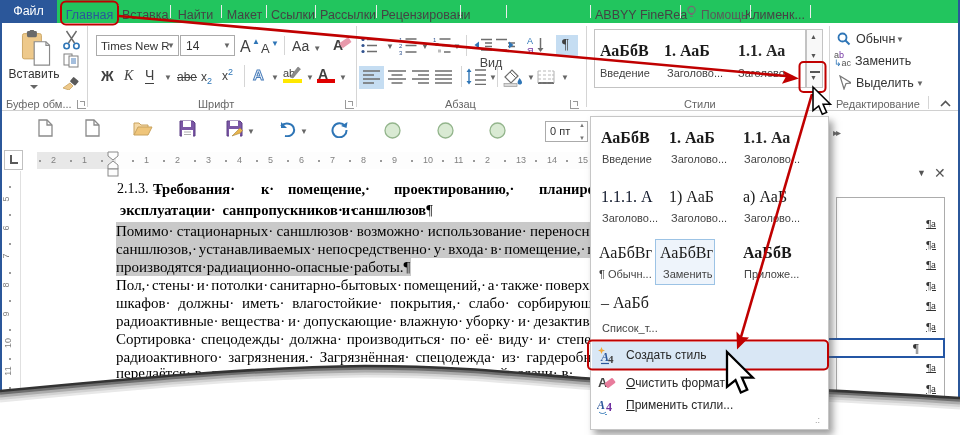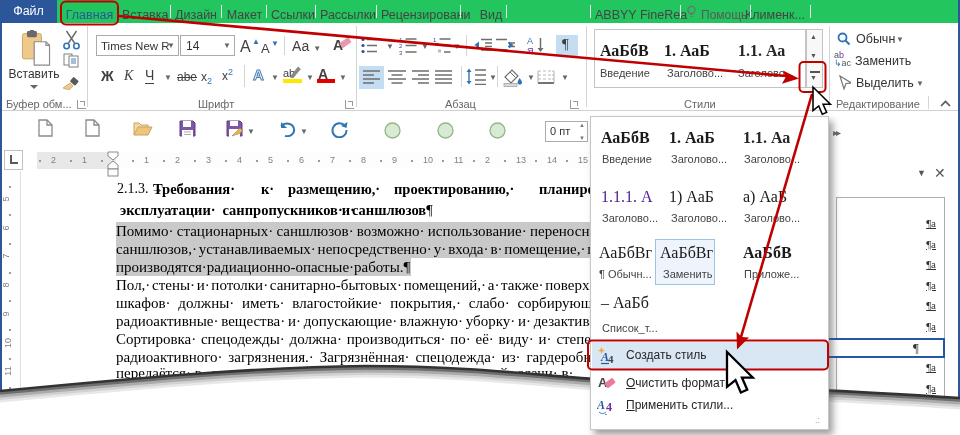--- a/index.html
+++ b/index.html
@@ -25,26 +25,26 @@
 .plab{position:absolute;font-size:11px;color:#444;}
 .mtext{position:absolute;font-size:12px;color:#262626;}
 .hw{font-size:14.5px;font-weight:bold;white-space:nowrap;line-height:16px;}
 </style></head>
 <body>
 <div id="page">
   <div id="tabbar" class="abs" style="left:0;top:0;width:960px;height:23px;background:#22c55e;">
     <div class="abs" style="left:0;top:0;width:57px;height:23px;background:#2b579a;color:#fff;font-size:12.5px;text-align:center;line-height:23px;">Файл</div>
     <div class="abs tabt" style="left:62px;width:55px;color:#2b579a;">Главная</div>
     <div class="abs tabt" style="left:122px;width:44px;">Вставка</div>
-    <div class="abs tabt" style="left:175px;width:41px;">Дизайн</div>
+    <div class="abs tabt" style="left:175px;width:41px;">Найти</div>
     <div class="abs tabt" style="left:226px;width:37px;">Макет</div>
     <div class="abs tabt" style="left:271px;width:40px;">Ссылки</div>
     <div class="abs tabt" style="left:320px;width:52px;">Рассылки</div>
     <div class="abs tabt" style="left:381px;width:74px;">Рецензировани</div>
-    <div class="abs tabt" style="left:479px;width:24px;">Вид</div>
+    <div class="abs tabt" style="left:479px;width:24px;margin-top:48px;">Вид</div>
     <div class="abs tabt" style="left:595px;width:80px;">ABBYY FineRea</div>
     <div class="abs tabt" style="left:701px;width:30px;color:#595959;font-size:12px;">Помощь</div>
     <svg class="abs" style="left:686px;top:5px;" width="11" height="14" viewBox="0 0 11 14">
         <circle cx="5.5" cy="5" r="3.6" fill="none" stroke="#707070" stroke-width="1.2"></circle>
         <path d="M4 9.5h3M4.4 11.5h2.2" stroke="#707070" stroke-width="1.1" fill="none"></path>
       </svg>
     <div class="abs tabt" style="left:745px;width:56px;">Клименк...</div>
     <div class="tsep" style="left:118px;"></div>
       <div class="tsep" style="left:170px;"></div>
     <div class="tsep" style="left:221px;"></div>
@@ -357,21 +357,21 @@
     </div>
     <div class="abs" style="left:20px;top:171px;width:1px;height:250px;background:#e0e0e0;"></div>
   </div>
   <div class="abs" style="left:116px;top:222px;width:496px;height:36px;background:#c9c9c9;"></div>
   <div class="abs" style="left:116px;top:258px;width:295px;height:18px;background:#c9c9c9;"></div>
   <div id="doc" class="serif" style="position:absolute;color:#000;">
     <div class="abs serif hw" style="left:117px;top:179.5px;font-weight:normal;font-size:14px;">2.1.3.</div>
     <div class="abs serif hw" style="left:151px;top:180px;font-weight:normal;font-size:12.5px;color:#222;">→</div>
     <div class="abs serif hw" style="left:153px;top:179.5px;">Требования·</div>
     <div class="abs serif hw" style="left:261px;top:179.5px;">к·</div>
-    <div class="abs serif hw" style="left:288px;top:179.5px;">размещению,·</div>
+    <div class="abs serif hw" style="left:288px;top:179.5px;">помещение,·</div>
     <div class="abs serif hw" style="left:394px;top:179.5px;">проектированию,·</div>
     <div class="abs serif hw" style="left:539px;top:179.5px;">планированию·</div>
     <div class="abs serif hw" style="left:120px;top:200.5px;">эксплуатации·</div>
     <div class="abs serif hw" style="left:222.5px;top:200.5px;">санпропускников·</div>
     <div class="abs serif hw" style="left:341.7px;top:200.5px;">и·</div>
     <div class="abs serif hw" style="left:352px;top:200.5px;">саншлюзов<span style="font-weight:normal;">¶</span></div>
     <div class="abs jline" style="left:116px;top:222px;width:496px;font-size:15px;">Помимо· стационарных· саншлюзов· возможно· использование· переносных·</div>
     <div class="abs jline" style="left:116px;top:240px;width:496px;font-size:15px;">саншлюзов,· устанавливаемых· непосредственно· у· входа· в· помещение,· где·</div>
     <div class="abs" style="left:116px;top:258px;width:496px;font-size:15px;white-space:nowrap;">производятся·радиационно-опасные·работы.¶</div>
     <div class="abs jline" style="left:116px;top:276px;width:496px;font-size:15px;">Пол,· стены· и· потолки· санитарно-бытовых· помещений,· а· также· поверхнос</div>
@@ -411,21 +411,21 @@
       <path d="M0,391 C130,378.5 255,367 365,366 C480,366.5 535,375.5 610,380 C705,384.5 830,389.5 960,398" stroke="#333333" stroke-width="2.6"></path>
     </g>
   </svg>
   <div id="panel" class="abs" style="left:590px;top:116px;width:239px;height:314px;background:#fff;border:1px solid #c6c6c6;box-shadow:4px 5px 7px rgba(80,80,80,.55);z-index:40;">
     <div class="abs serif" style="left:10px;top:12px;font-size:16px;font-weight:bold;color:#1a1a1a;">АаБбВ</div>
     <div class="abs plab" style="left:11px;top:36px;">Введение</div>
     <div class="abs serif" style="left:78px;top:12px;font-size:16px;font-weight:bold;color:#1a1a1a;">1. АаБ</div>
     <div class="abs plab" style="left:80px;top:36px;">Заголово...</div>
     <div class="abs serif" style="left:152px;top:12px;font-size:16px;font-weight:bold;color:#262626;">1.1. Аа</div>
     <div class="abs plab" style="left:153px;top:36px;">Заголово...</div>
-    <div class="abs serif" style="left:10px;top:71px;font-size:16px;color:#4c1d95;">1.1.1. А</div>
+    <div class="abs serif" style="left:10px;top:71px;font-size:16px;color:#0f172a;">1.1.1. А</div>
     <div class="abs plab" style="left:11px;top:95px;">Заголово...</div>
     <div class="abs serif" style="left:78px;top:71px;font-size:16px;color:#1a1a1a;">1) АаБ</div>
     <div class="abs plab" style="left:80px;top:95px;">Заголово...</div>
     <div class="abs serif" style="left:152px;top:71px;font-size:16px;color:#1a1a1a;">а) АаБ</div>
     <div class="abs plab" style="left:153px;top:95px;">Заголово...</div>
     <div class="abs" style="left:64px;top:122px;width:60px;height:46px;border:1.5px solid #9cc3e5;background:#eef4fb;"></div>
     <div class="abs serif" style="left:8px;top:127px;font-size:16px;color:#1a1a1a;">АаБбВг</div>
     <div class="abs plab" style="left:8px;top:151px;">¶ Обычн...</div>
     <div class="abs serif" style="left:69px;top:127px;font-size:16px;color:#1a1a1a;">АаБбВг</div>
     <div class="abs plab" style="left:72px;top:151px;">Заменить</div>

